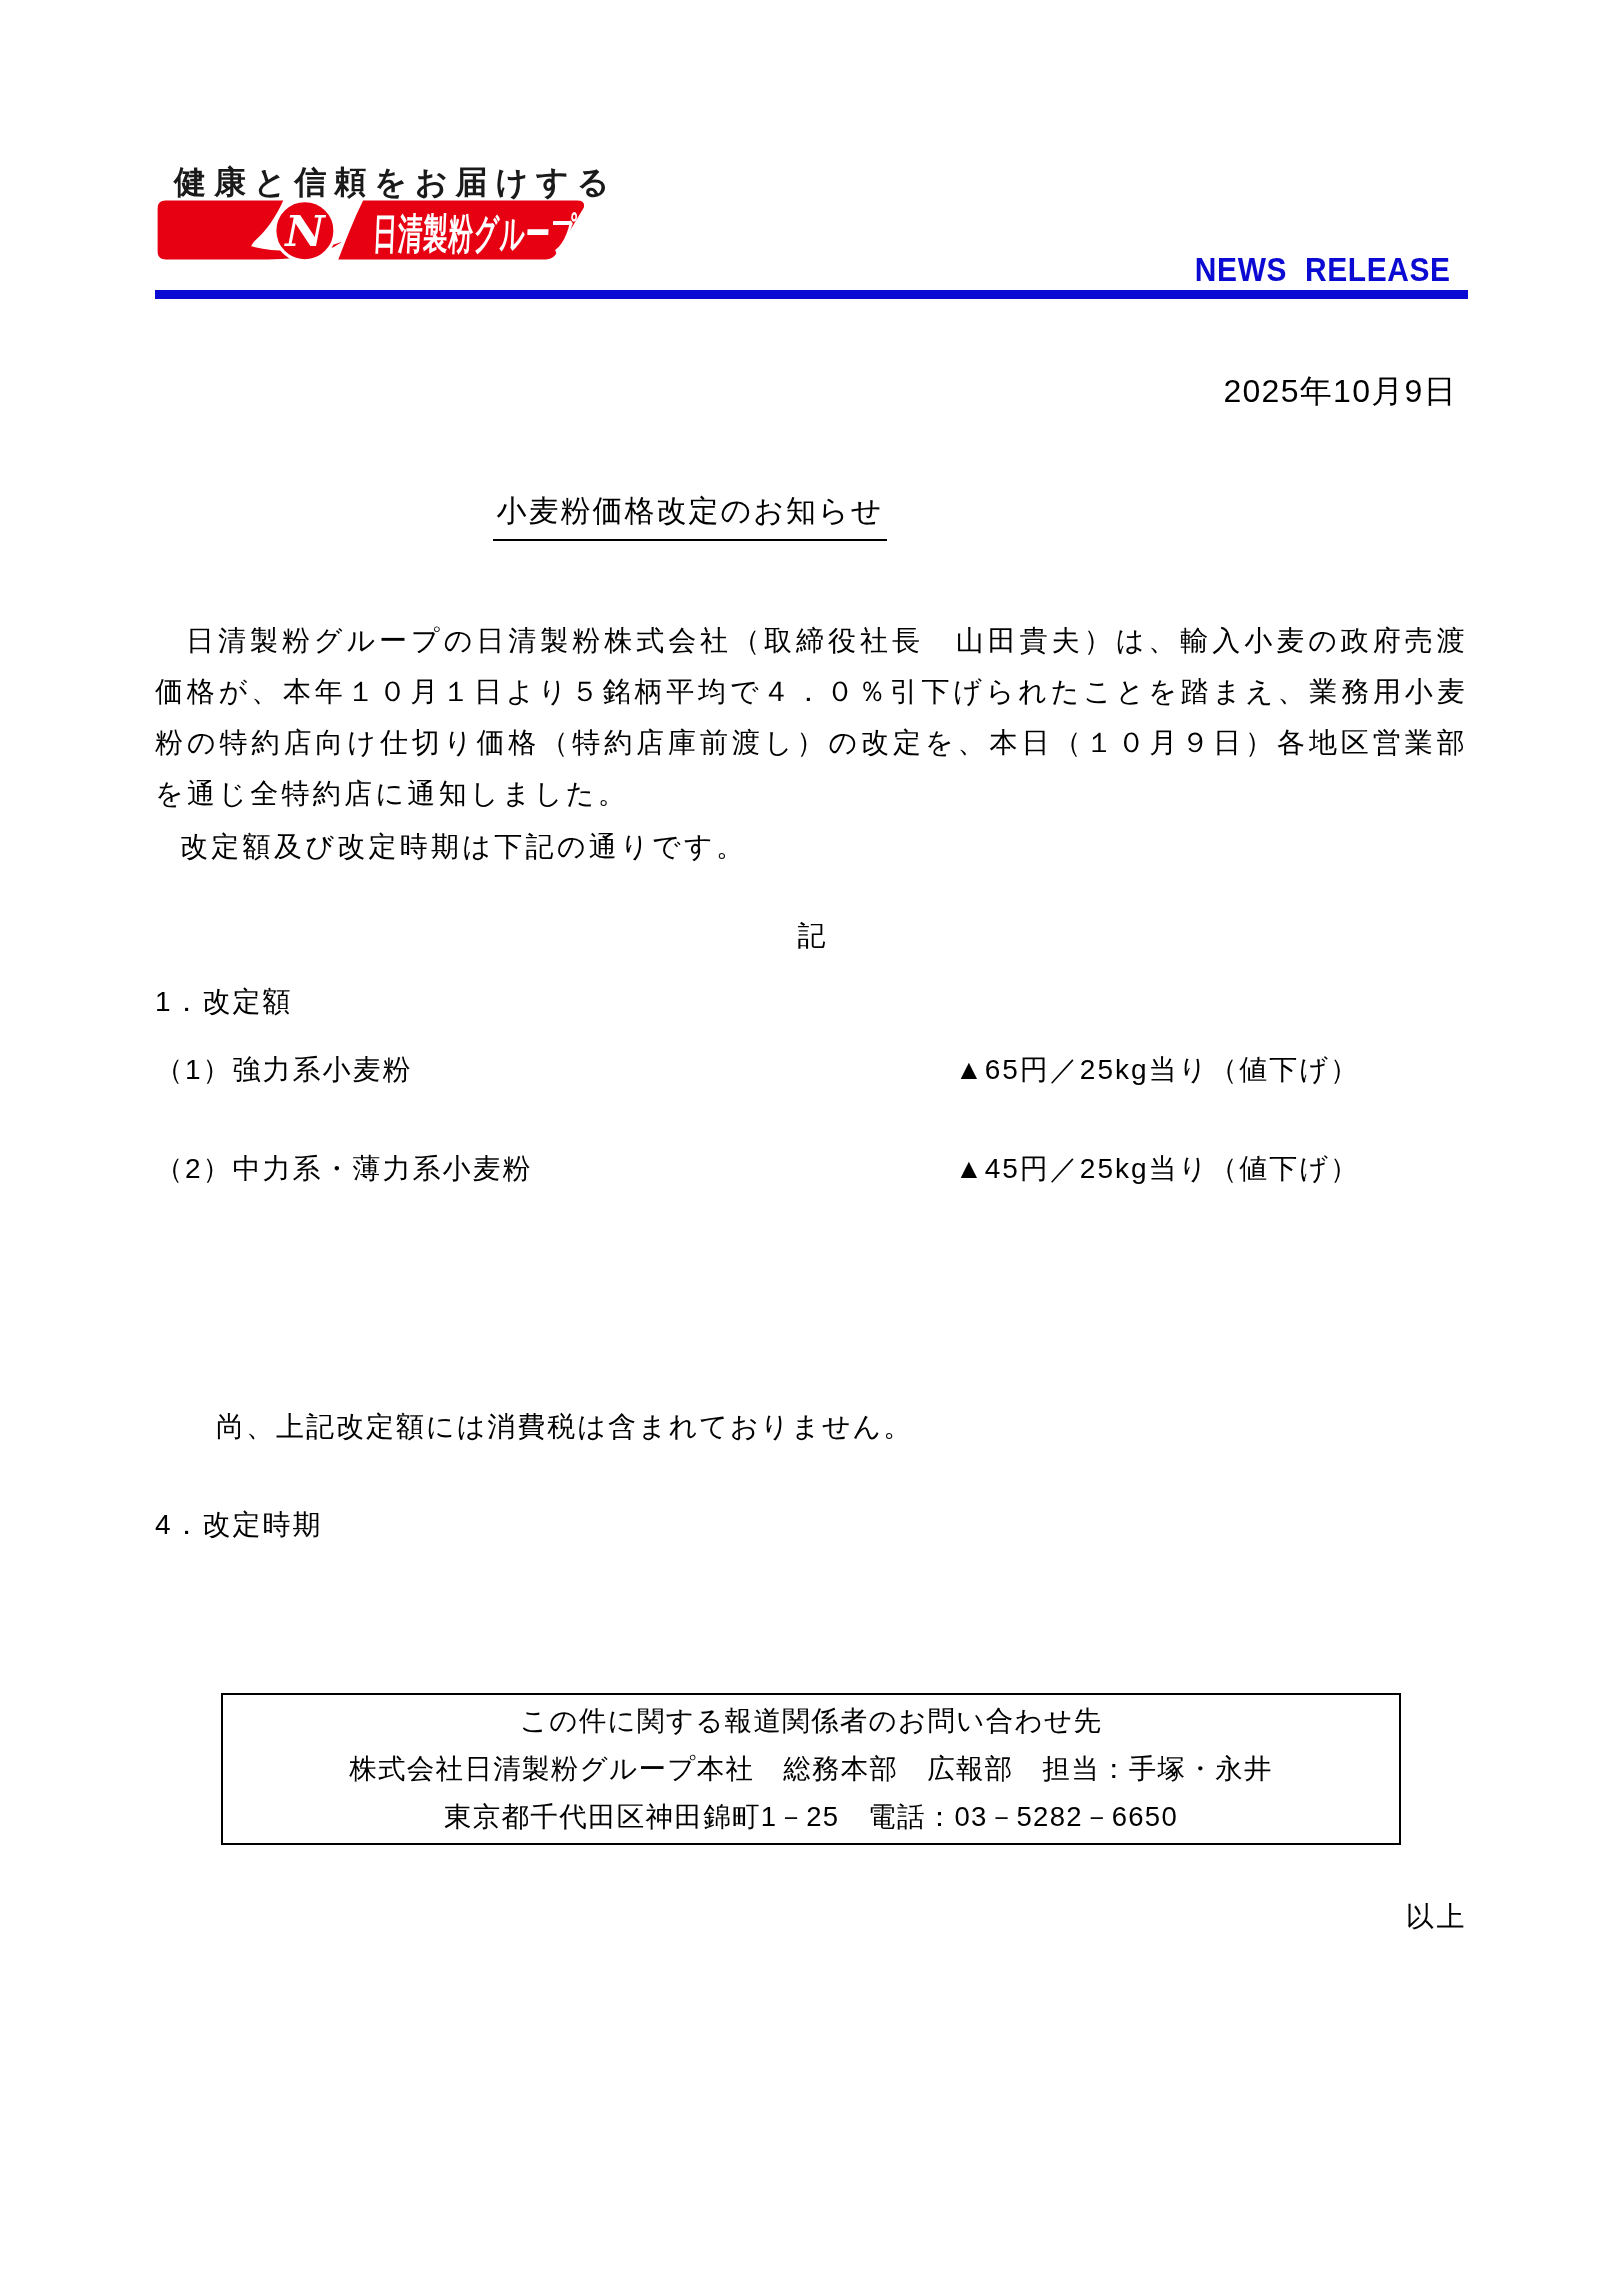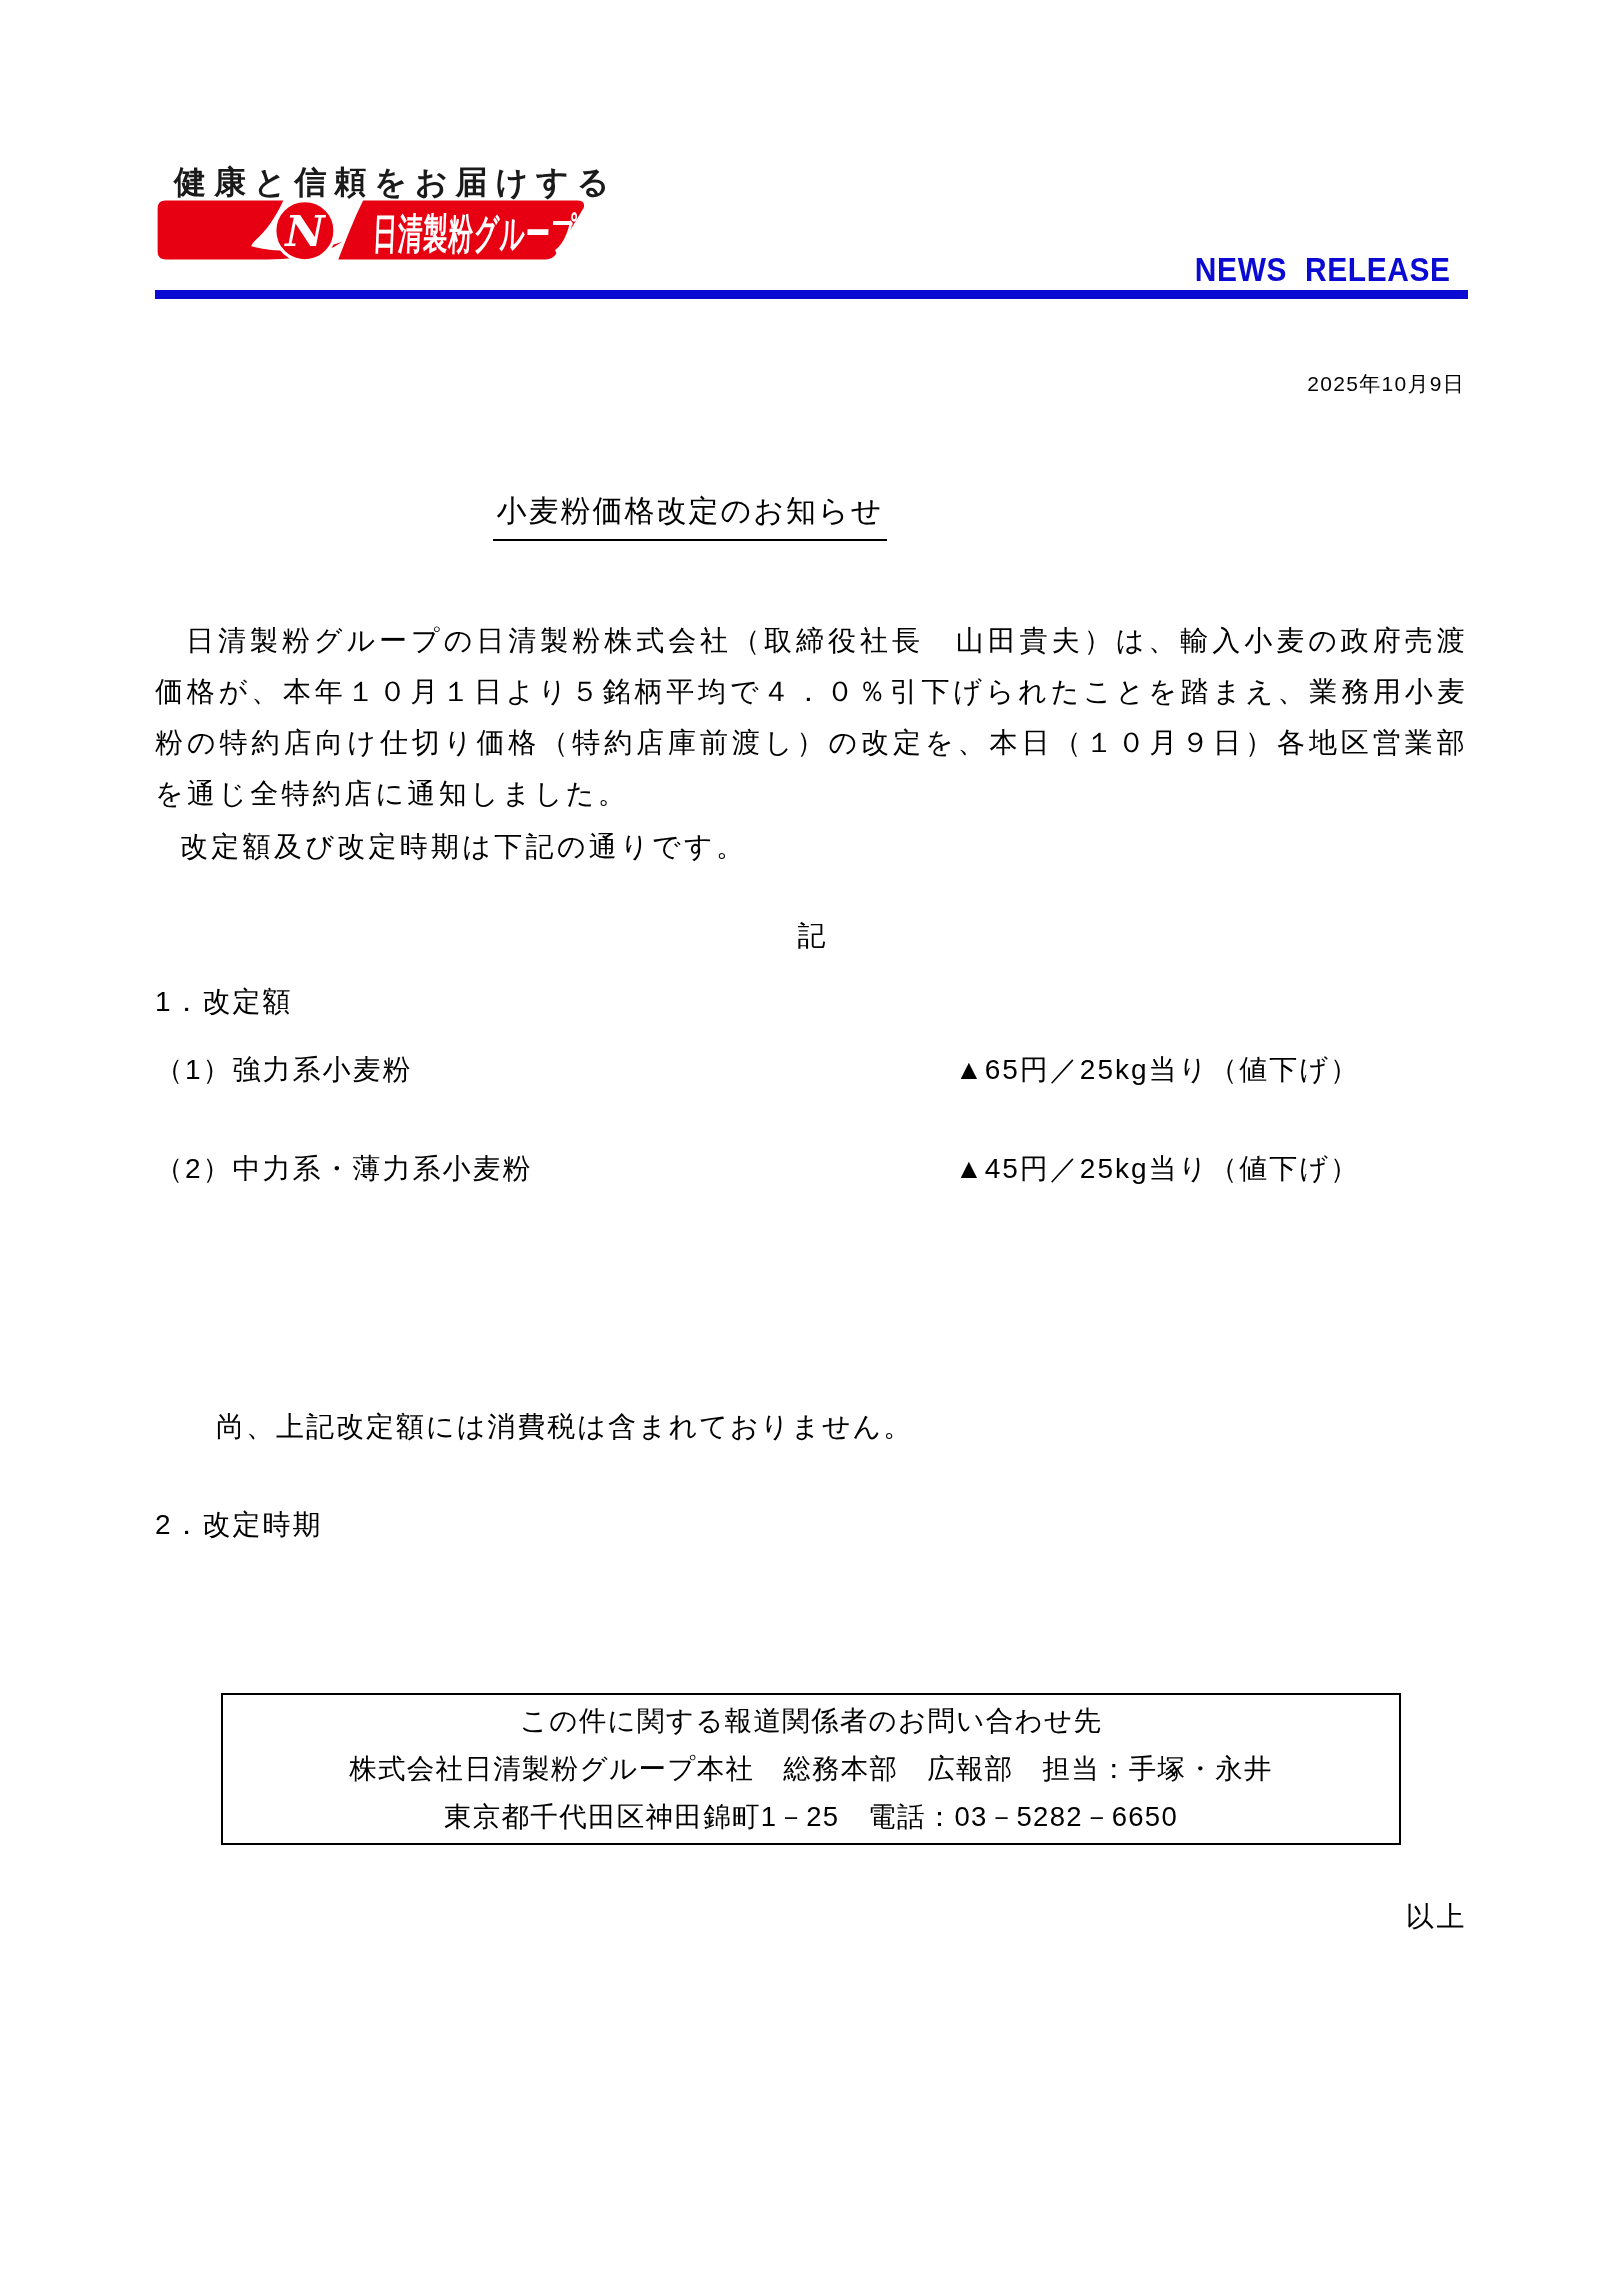--- a/index.html
+++ b/index.html
@@ -23,22 +23,22 @@
     position:absolute;right:172px;top:250px;
     font-size:34px;font-weight:700;letter-spacing:0.7px;
     color:var(--accent);white-space:pre;
     transform:scaleX(0.88);transform-origin:100% 50%;
   }
   .rule{
     position:absolute;left:155px;top:290px;
     width:1313px;height:9.2px;background:var(--accent);
   }
   .date{
-    position:absolute;right:158px;top:370px;
-    font-size:21px;letter-spacing:1.3px;
+    position:absolute;right:166px;top:370px;
+    font-size:32px;letter-spacing:1.3px;
   }
   
   .title-wrap{position:absolute;left:0;top:491px;width:1380px;text-align:center;text-decoration:underline;}
   .title-wrap span{
     display:inline-block;font-size:30px;letter-spacing:2px;
     border-bottom:2.6px solid #000;padding:0 3.9px 6.5px 3.9px;
   }
   
   .para{
     position:absolute;left:155px;width:1313px;
@@ -115,21 +115,21 @@
     <span>（1）強力系小麦粉</span>
     <span>▲65円／25kg当り（値下げ）</span>
   </div>
   <div class="row r2">
     <span>（2）中力系・薄力系小麦粉</span>
     <span>▲45円／25kg当り（値下げ）</span>
   </div>
 
   <div class="note">尚、上記改定額には消費税は含まれておりません。</div>
 
-  <div class="sec-heading h2">2．改定時期</div>
+  <div class="sec-heading h2">4．改定時期</div>
 
   <div class="contact-box">
     <div>この件に関する報道関係者のお問い合わせ先</div>
     <div>株式会社日清製粉グループ本社　総務本部　広報部　担当：手塚・永井</div>
     <div>東京都千代田区神田錦町1－25　電話：03－5282－6650</div>
   </div>
 
   <div class="closing">以上</div>
 
 </div>

